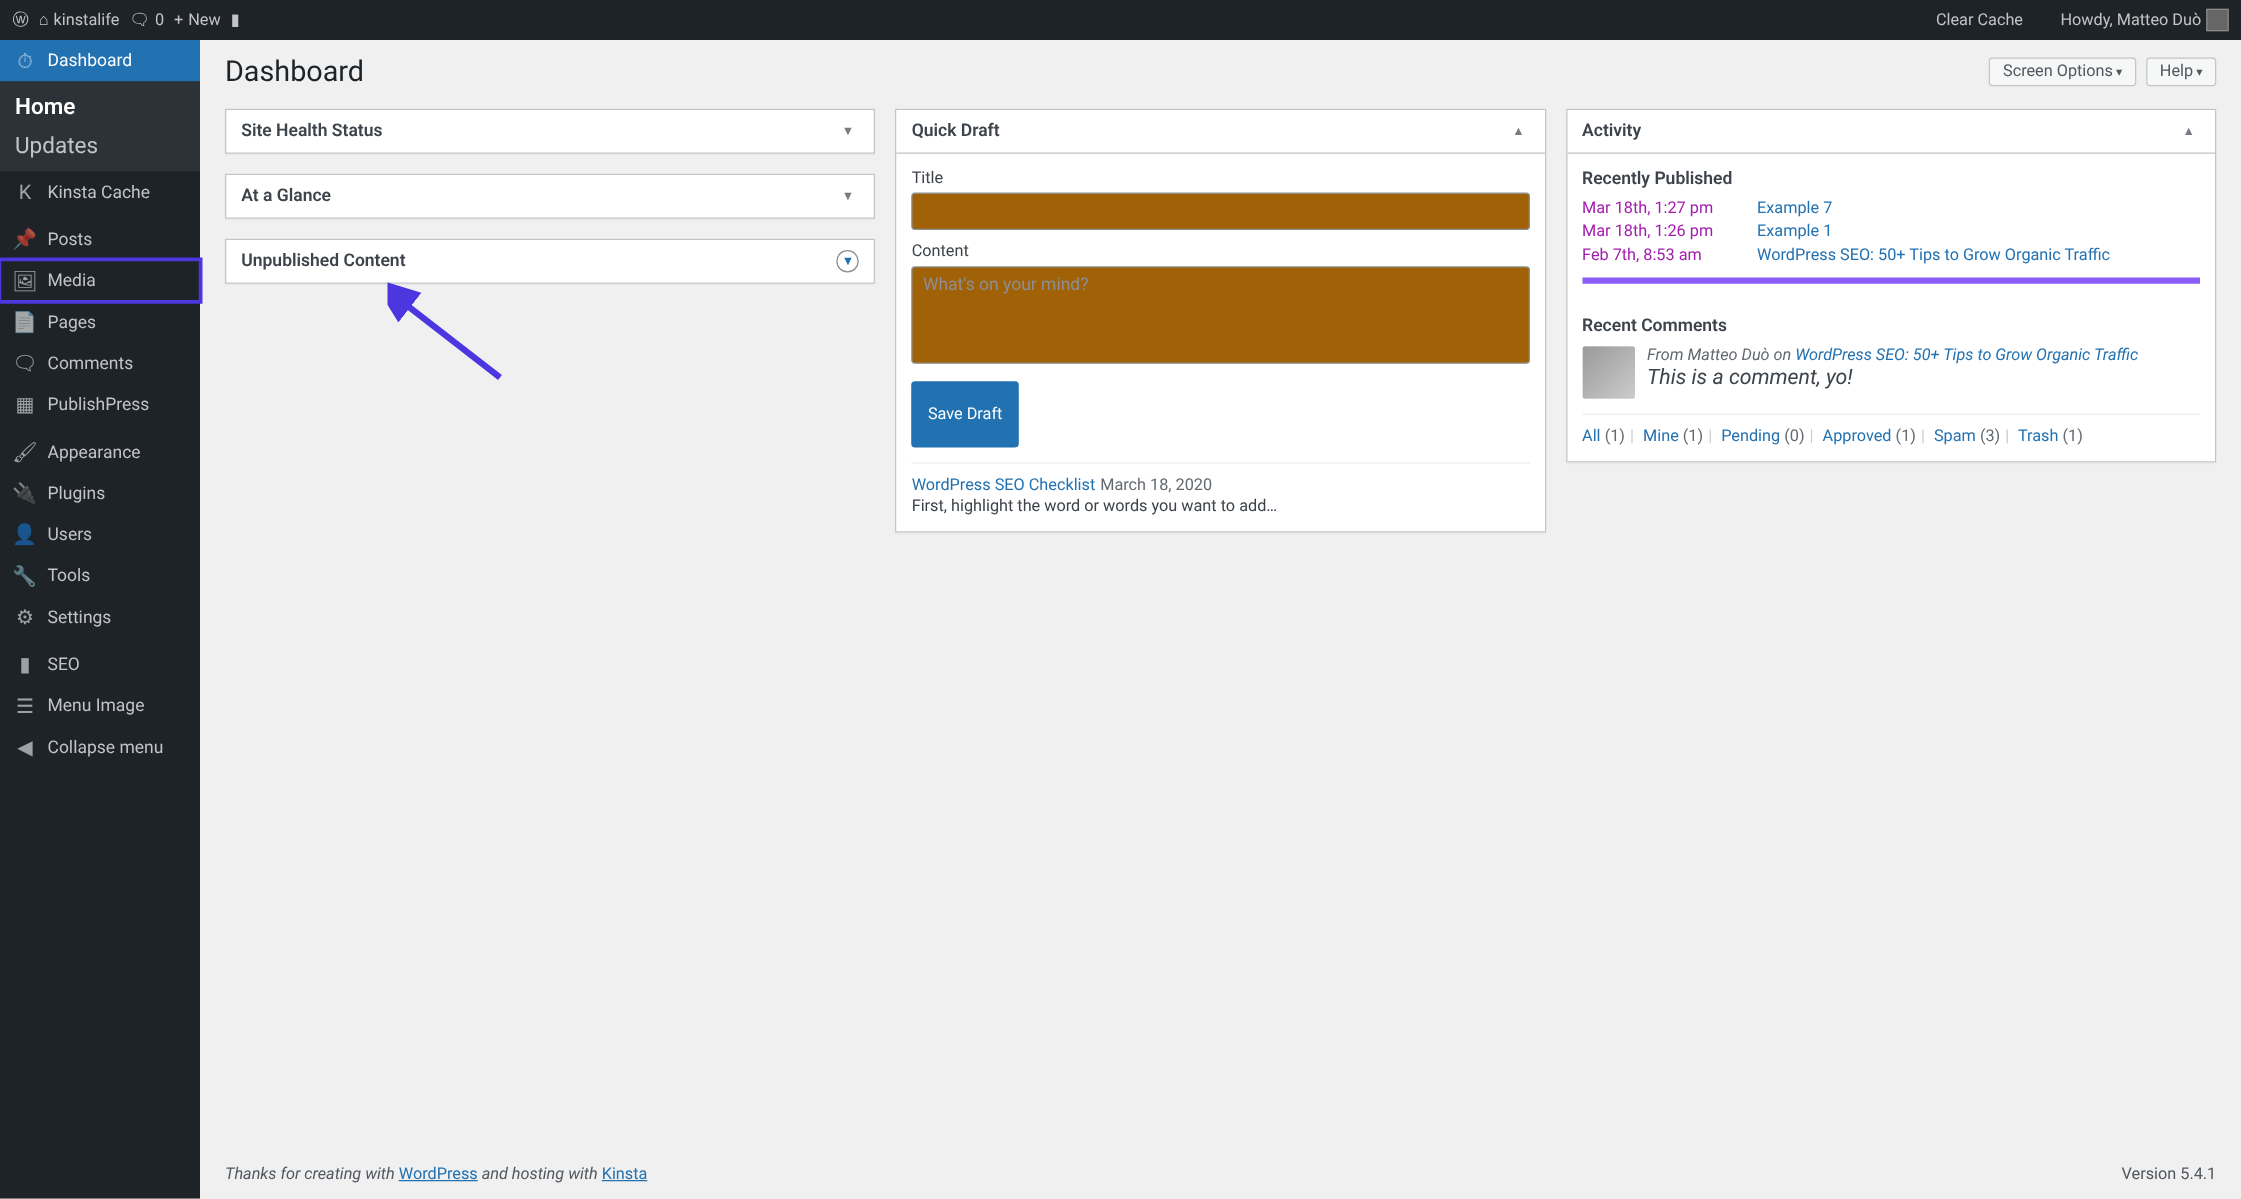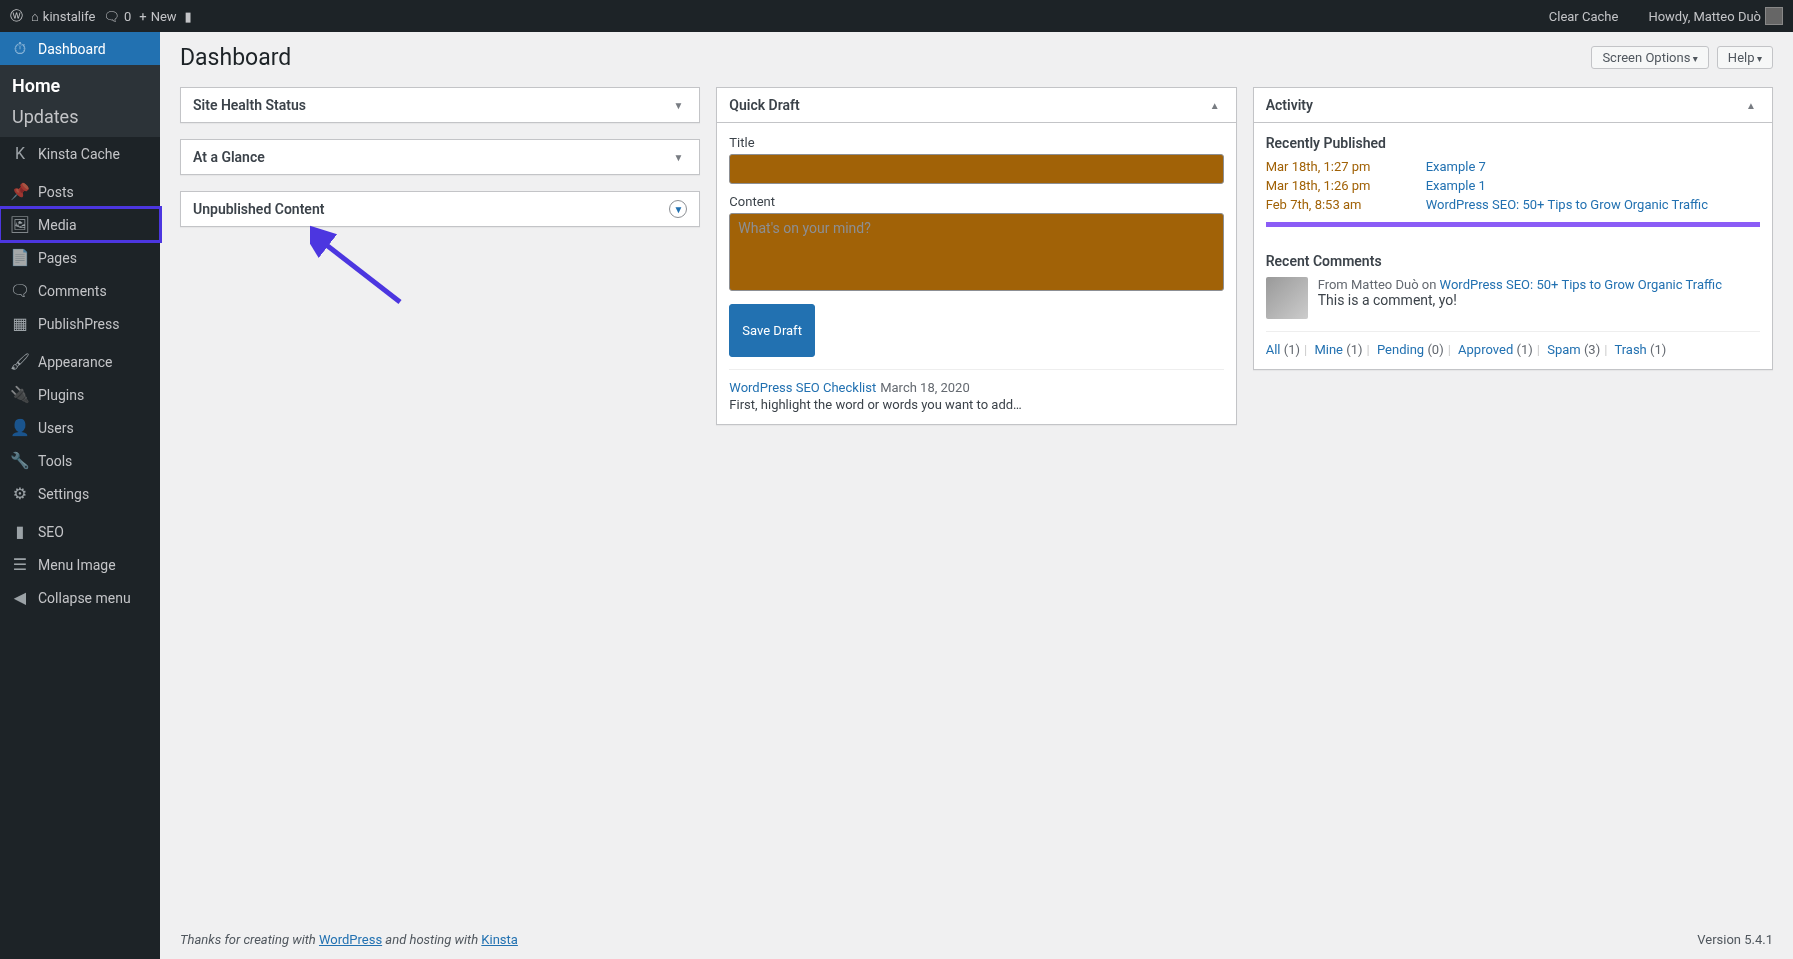--- a/index.html
+++ b/index.html
@@ -57,28 +57,28 @@
 .drafts-section { border-top: 1px solid #eee; margin-top: 12px; padding-top: 10px; }
 .drafts-section h3 { font-size: 14px; font-weight: 600; margin-bottom: 6px; }
 .drafts-section .draft-title { color: #2271b1; cursor: pointer; }
 .drafts-section .draft-date { color: #646970; margin-left: 4px; }
 .drafts-section .excerpt { font-size: 13px; color: #3c434a; margin-top: 2px; }
 
 
 .activity-section { padding: 12px; }
 .activity-heading { font-weight: 600; font-size: 14px; margin-bottom: 8px; }
 .activity-row { display: flex; margin-bottom: 4px; font-size: 13px; }
-.activity-date { width: 160px; color: #a16207; }
+.activity-date { width: 140px; color: #a21caf; }
 .activity-link { color: #2271b1; cursor: pointer; }
 .comments-block { border-top: 5px solid #8b5cf6; margin-top: 10px; padding-top: 26px; }
-.comment-item { display: flex; gap: 10px; margin-top: 0; }
+.comment-item { display: flex; gap: 10px; margin-top: 0; font-style: italic; }
 .comment-avatar { width: 42px; height: 42px; background: #bbb; border-radius: 2px; background-image: linear-gradient(135deg,#999,#ccc); }
 .comment-meta { font-size: 13px; color: #646970; }
 .comment-meta .link { color: #2271b1; cursor: pointer; }
-.comment-text { font-size: 14px; color: #3c434a; }
+.comment-text { font-size: 17px; color: #3c434a; }
 .subsubsub { border-top: 1px solid #eee; margin-top: 12px; padding-top: 10px; font-size: 13px; color: #646970; }
 .subsubsub span { color: #646970; }
 .subsubsub a { color: #2271b1; cursor: pointer; text-decoration: none; }
 .subsubsub .pipe { color: #ccc; margin: 0 4px; }
 
 
 .footer { position: absolute; bottom: 12px; left: 20px; right: 20px; display: flex; font-size: 13px; color: #50575e; }
 .footer a { color: #2271b1; text-decoration: underline; cursor: pointer; }
 .footer i { font-style: italic; }
 .footer .version { margin-left: auto; }

